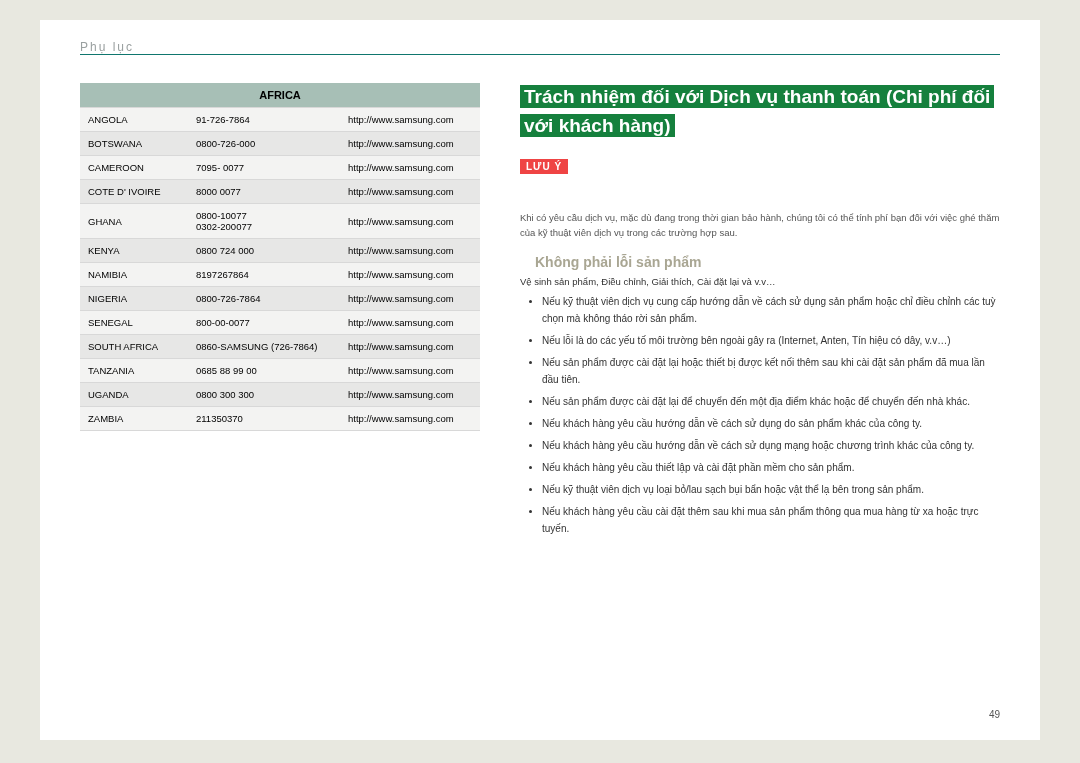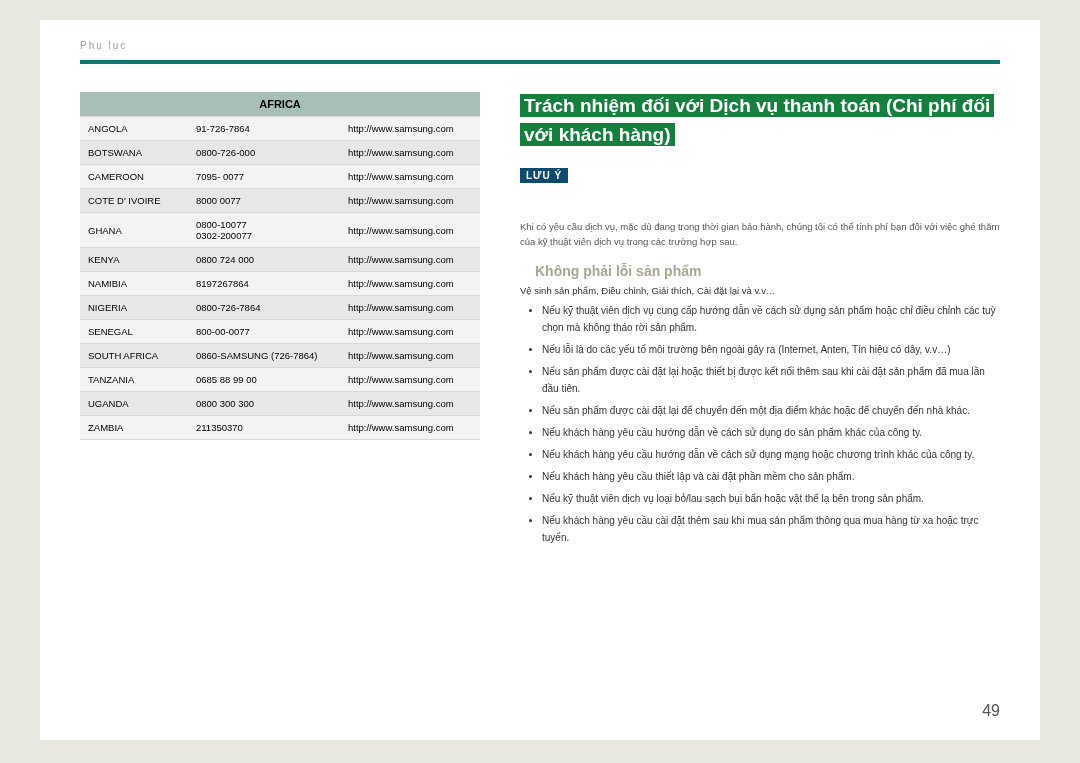--- a/index.html
+++ b/index.html
@@ -18,24 +18,24 @@
     background: #fff;
     width: 1000px;
     min-height: 720px;
     margin: 20px auto;
     padding: 20px 40px 40px 40px;
     box-sizing: border-box;
     position: relative;
   }
   .header-label {
     color: #9aa0a0;
-    font-size: 10px;
+    font-size: 12px;
     letter-spacing: 2px;
-    padding-bottom: 9px;
-    border-bottom: 4px solid #0f766e;
+    padding-bottom: 0;
+    border-bottom: 1px solid #0f766e;
     margin-bottom: 28px;
   }
   .columns {
     display: flex;
     gap: 40px;
   }
   .left {
     width: 400px;
   }
   .right {
@@ -77,21 +77,21 @@
     display: inline;
     padding: 1px 4px;
     box-decoration-break: clone;
     -webkit-box-decoration-break: clone;
   }
   .main-title-wrap {
     margin-bottom: 16px;
   }
   .note-badge {
     display: inline-block;
-    background: #0c4a6e;
+    background: #ef4444;
     color: #fff;
     font-size: 10px;
     font-weight: bold;
     padding: 2px 6px;
     margin-bottom: 8px;
     letter-spacing: 1px;
   }
   .note-text {
     font-size: 9.5px;
     color: #555;
@@ -118,21 +118,21 @@
   ul.bullets li {
     font-size: 10px;
     color: #333;
     line-height: 1.7;
     margin-bottom: 5px;
   }
   .page-number {
     position: absolute;
     bottom: 20px;
     right: 40px;
-    font-size: 16px;
+    font-size: 10px;
     color: #555;
   }
 </style>
 </head>
 <body>
 
 <div class="page">
   <div class="header-label">Phụ lục</div>
 
   <div class="columns">

